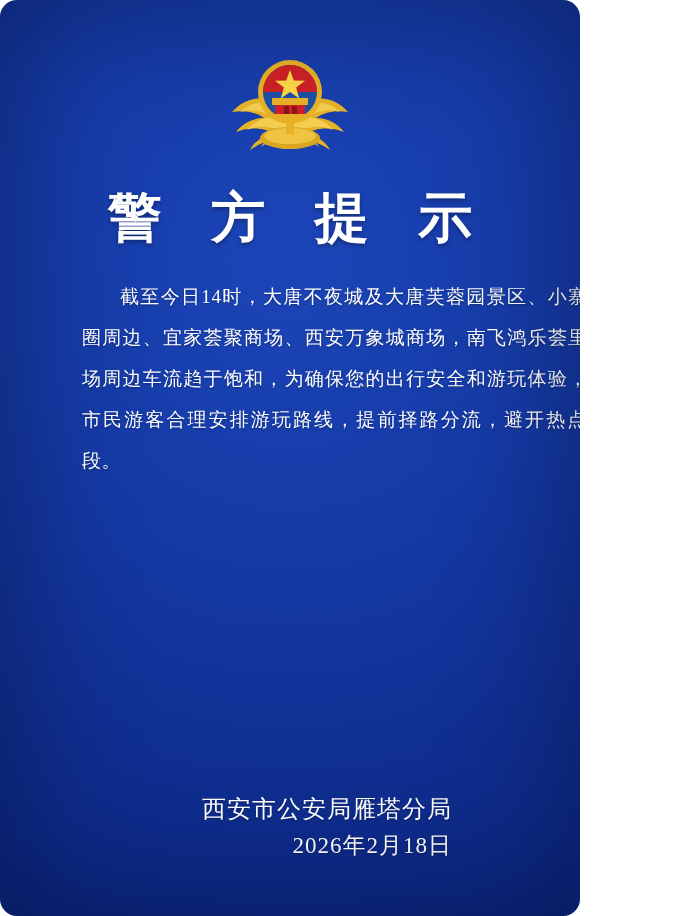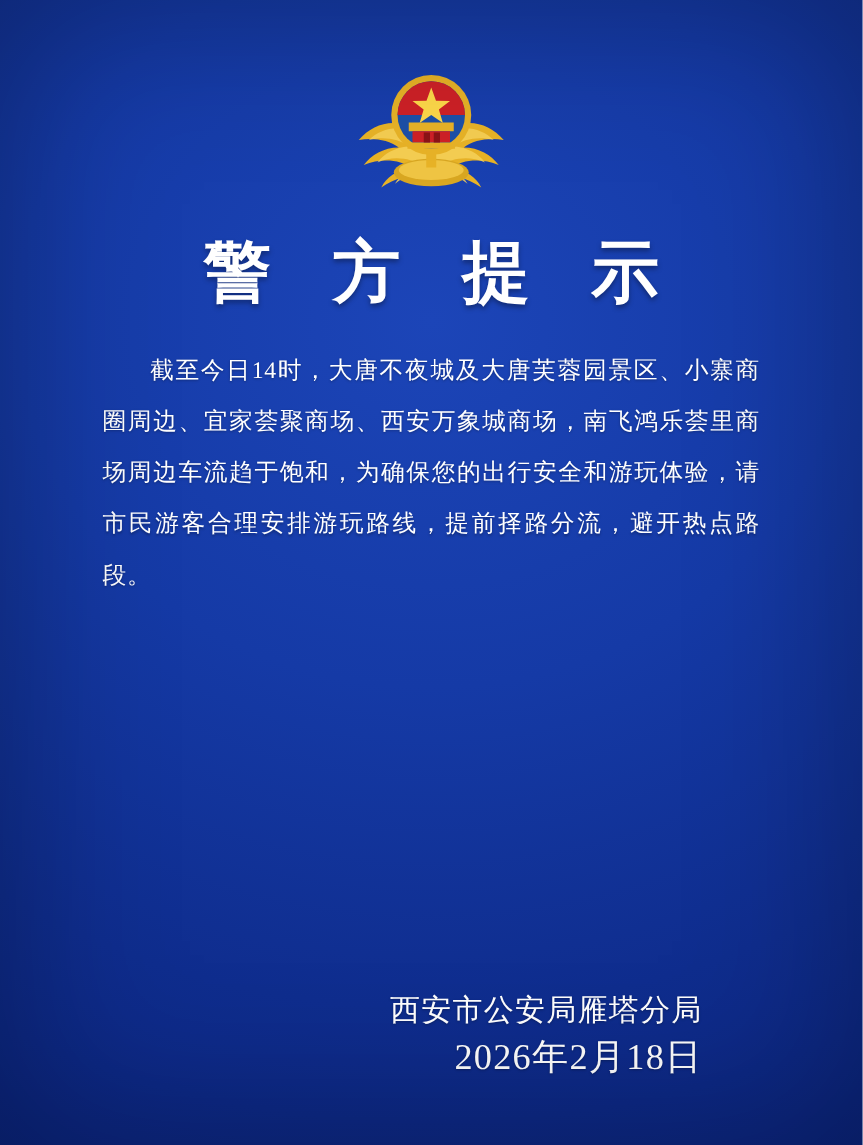--- a/index.html
+++ b/index.html
@@ -10,27 +10,28 @@
     width: 690px;
     height: 916px;
     background: #ffffff;
     font-family: "Liberation Serif", "DejaVu Serif", serif;
     overflow: hidden;
   }
 
   .poster {
     position: relative;
     box-sizing: border-box;
-    width: 690px;
+    width: 580px;
     height: 916px;
     padding: 0;
     background:
       radial-gradient(ellipse 120% 80% at 50% 28%, #1c45b8 0%, #153aa6 40%, #0f2d8e 75%, #0b2580 100%);
     color: #ffffff;
     overflow: hidden;
+    border-radius: 17px;
   }
 
   
   .poster::after {
     content: "";
     position: absolute;
     inset: 0;
     pointer-events: none;
     box-shadow: inset 0 0 120px 20px rgba(0,0,0,0.25);
   }
@@ -96,21 +97,21 @@
     width: 300px;
   }
   .sig-org {
     font-size: 24px;
     line-height: 38px;
     letter-spacing: 1px;
     color: #ffffff;
     text-shadow: 0 1px 2px rgba(0,0,0,0.30);
   }
   .sig-date {
-    font-size: 29px;
+    font-size: 23px;
     line-height: 36px;
     letter-spacing: 1px;
     color: #ffffff;
     text-shadow: 0 1px 2px rgba(0,0,0,0.30);
   }
 </style>
 </head>
 <body>
 
 <div class="poster">

